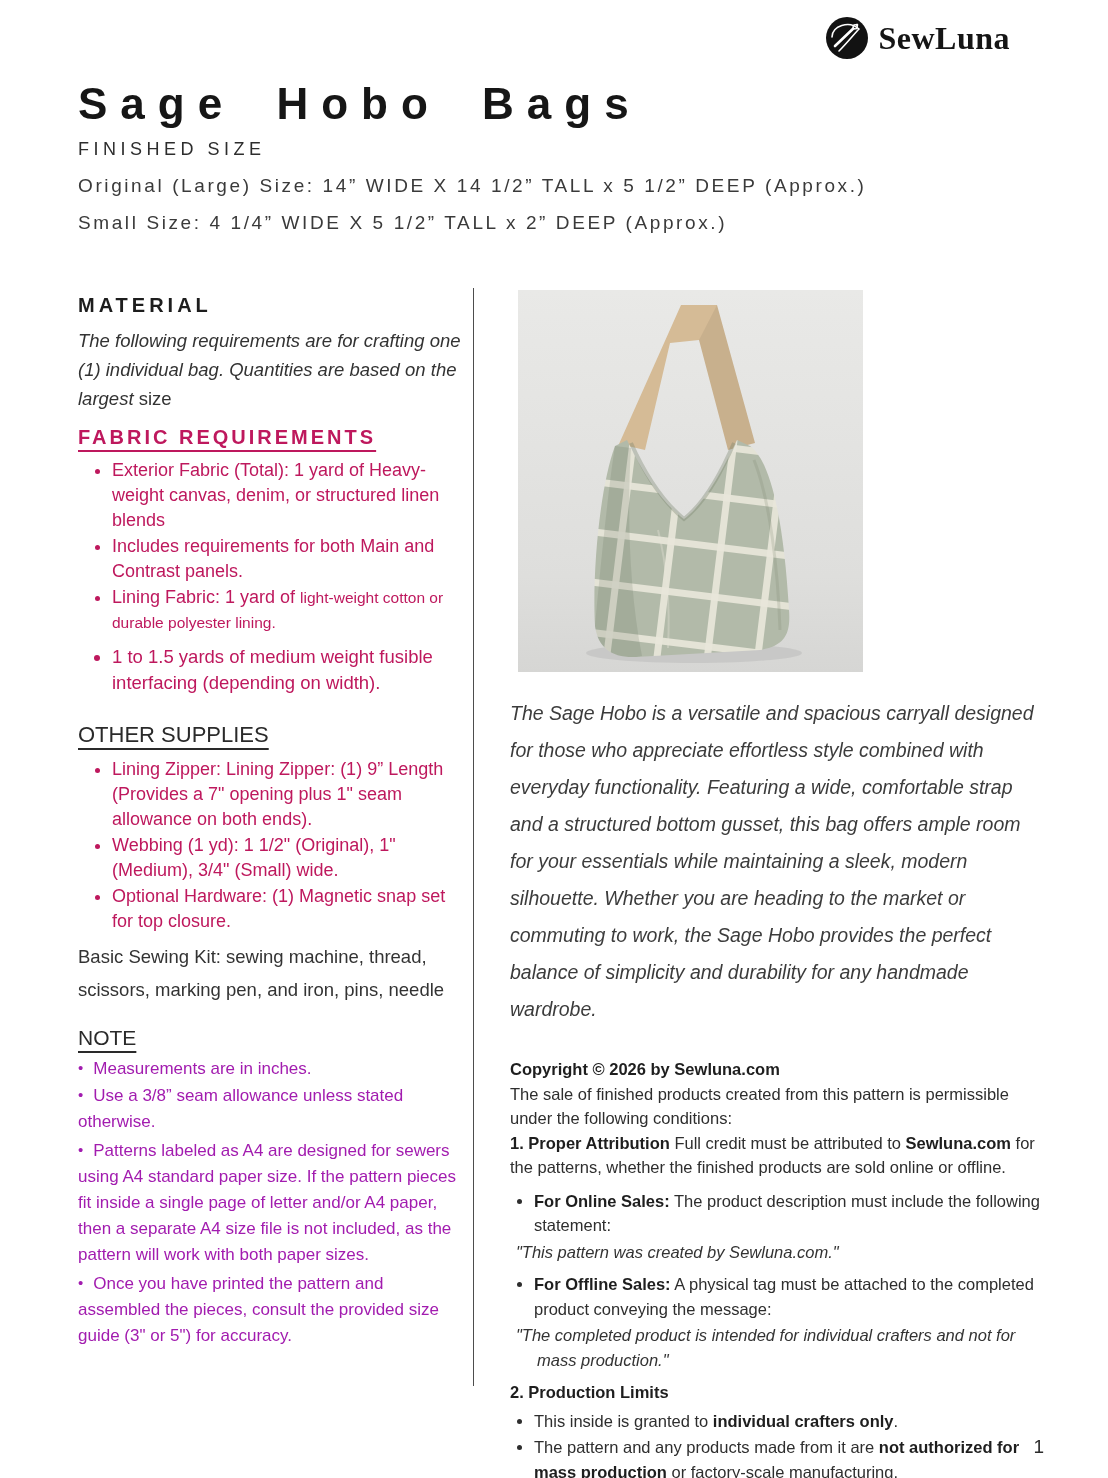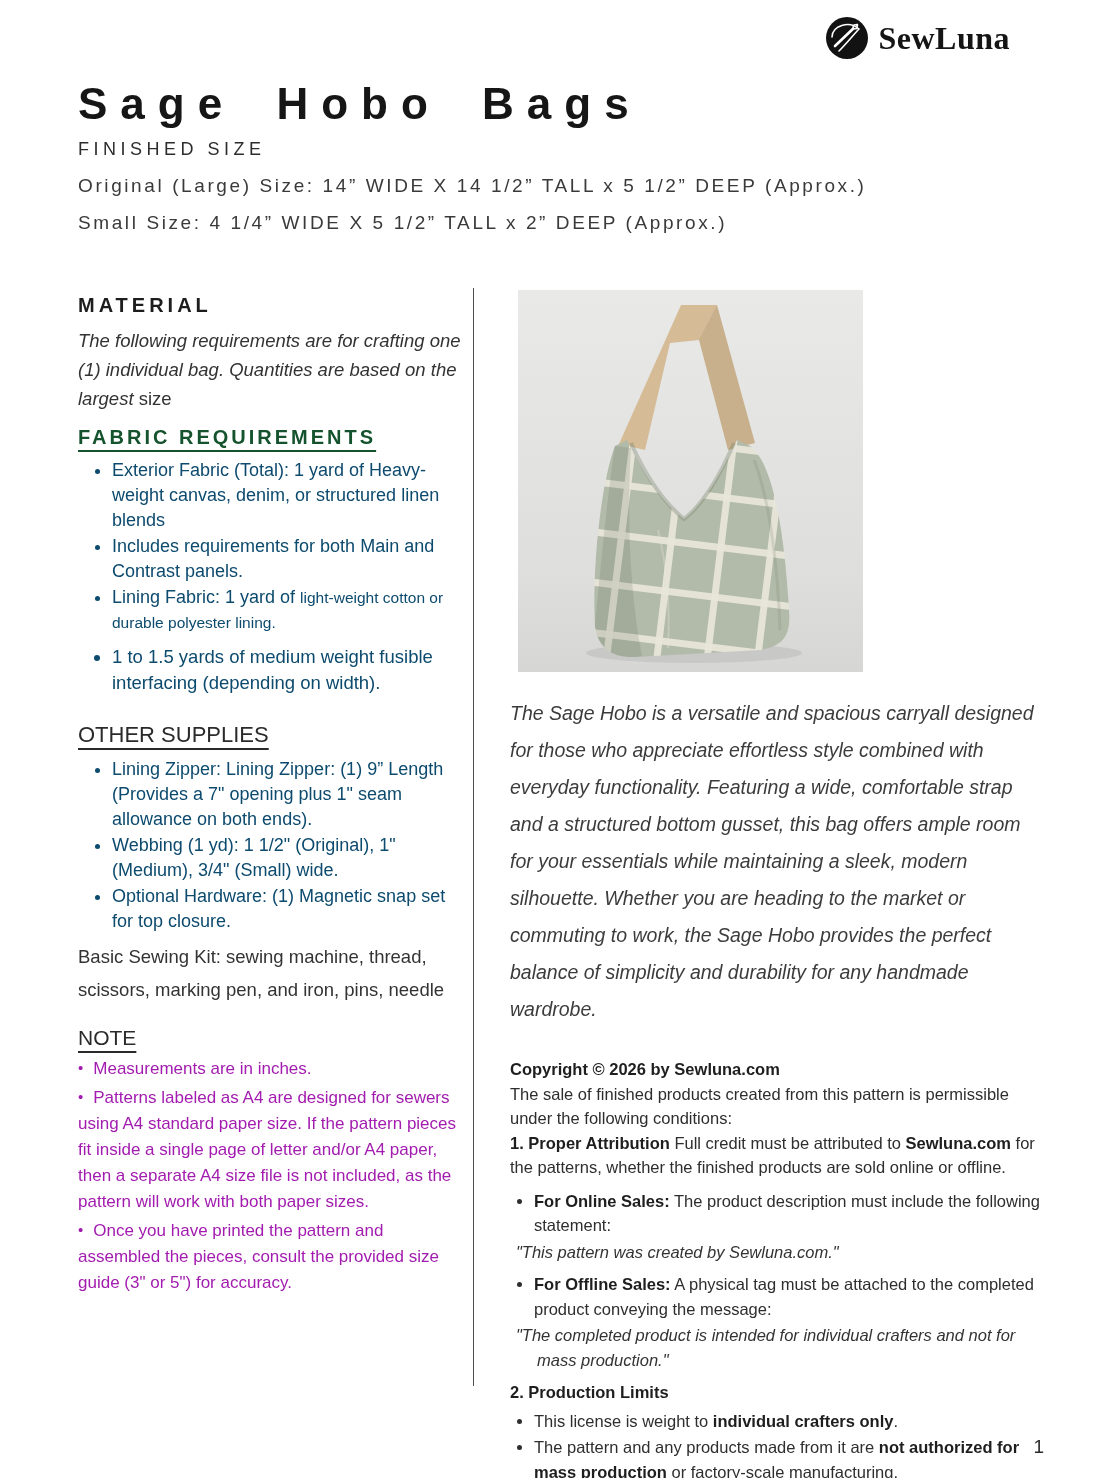--- a/index.html
+++ b/index.html
@@ -22,24 +22,24 @@
   
   .divider { position:absolute; left:473px; top:288px; width:1px; height:1098px; background:#4d4d4d; }
 
   .left-col  { position:absolute; left:78px;  top:290px; width:386px; }
   .right-col { position:absolute; left:510px; top:290px; width:536px; }
 
   
   h2.material { font-size:20px; font-weight:700; color:#1d1d1d; letter-spacing:4px; margin-top:4px; }
   .material-intro { margin-top:9px; font-size:18.5px; line-height:29px; color:#333; font-style:italic; }
   .material-intro .upright { font-style:normal; }
-  h3.fabric { margin-top:13px; font-size:20px; font-weight:700; color:#14532d; letter-spacing:3px;
+  h3.fabric { margin-top:13px; font-size:20px; font-weight:700; color:#be185d; letter-spacing:3px;
               text-decoration:underline; text-underline-offset:6px; text-decoration-thickness:2px; }
   ul.bullets { margin-top:9px; list-style:disc outside; padding-left:34px; }
-  ul.bullets li { font-size:18px; line-height:25px; color:#0c4a6e; margin-bottom:1px; }
+  ul.bullets li { font-size:18px; line-height:25px; color:#be185d; margin-bottom:1px; }
   .small-run { font-size:15.5px; }
   h3.plain { margin-top:26px; margin-left:14px; font-size:22px; font-weight:400; color:#2a2a2a;
              text-decoration:underline; text-underline-offset:6px; text-decoration-thickness:2px; }
   ul.bullets.interfacing li { font-size:18.5px; line-height:26px; }
   h3.supplies { margin-left:0; }
   .basic-kit { margin-top:6px; font-size:18.5px; line-height:33px; color:#333; }
   h3.note-h { margin-left:0; margin-top:20px; font-size:21px; }
   .note-items { margin-top:6px; }
   .note-item { font-size:17px; line-height:26px; color:#a21caf; margin-top:1px; }
   .note-item .nb { font-size:15px; margin-right:10px; position:relative; top:-1px; }
@@ -103,20 +103,21 @@
     <ul class="bullets">
       <li><span>Lining Zipper: Lining Zipper: (1) 9” Length (Provides a 7" opening plus 1" seam allowance on both ends).</span></li>
       <li><span>Webbing (1 yd): 1 1/2" (Original), 1" (Medium), 3/4" (Small) wide.</span></li>
       <li><span>Optional Hardware: (1) Magnetic snap set for top closure.</span></li>
     </ul>
     <p class="basic-kit">Basic Sewing Kit: sewing machine, thread, scissors, marking pen, and iron, pins, needle</p>
 
     <h3 class="plain note-h">NOTE</h3>
     <div class="note-items">
       <p class="note-item"><span class="nb">•</span><span>Measurements are in inches.</span></p>
+      <p class="note-item"><span class="nb">•</span><span>Use a 3/8” seam allowance unless stated otherwise.</span></p>
       <p class="note-item pad1"><span class="nb">•</span><span>Patterns labeled as A4 are designed for sewers using A4 standard paper size. If the pattern pieces fit inside a single page of letter and/or A4 paper, then a separate A4 size file is not included, as the pattern will work with both paper sizes.</span></p>
       <p class="note-item pad1"><span class="nb">•</span><span>Once you have printed the pattern and assembled the pieces, consult the provided size guide (3" or 5") for accuracy.</span></p>
     </div>
   </div>
 
   <div class="right-col">
 
     <div class="photo-wrap">
       <svg viewBox="0 0 345 382" width="345" height="382">
         <defs>
@@ -169,21 +170,21 @@
       </ul>
       <div class="cp-quote">"This pattern was created by Sewluna.com."</div>
 
       <ul class="cp-bullets" style="margin-top:2px;">
         <li><span class="b">For Offline Sales:</span><span> A physical tag must be attached to the completed product conveying the message:</span></li>
       </ul>
       <div class="cp-quote">"The completed product is intended for individual crafters and not for mass production."</div>
 
       <div class="cp-sec">2. Production Limits</div>
       <ul class="cp-bullets" style="margin-top:4px;">
-        <li><span>This license is weight to </span><span class="b">individual crafters only</span><span>.</span></li>
+        <li><span>This inside is granted to </span><span class="b">individual crafters only</span><span>.</span></li>
         <li><span>The pattern and any products made from it are </span><span class="b">not authorized for mass production</span><span> or factory-scale manufacturing.</span></li>
       </ul>
 
     </div>
   </div>
 
   <div class="page-number">1</div>
 </div>
 
 </body></html>

